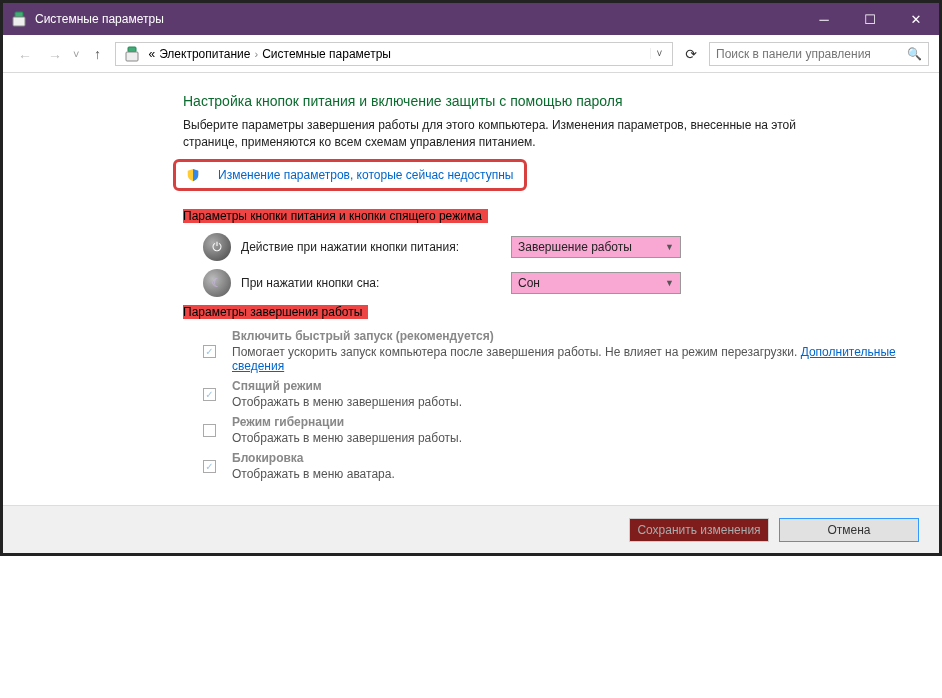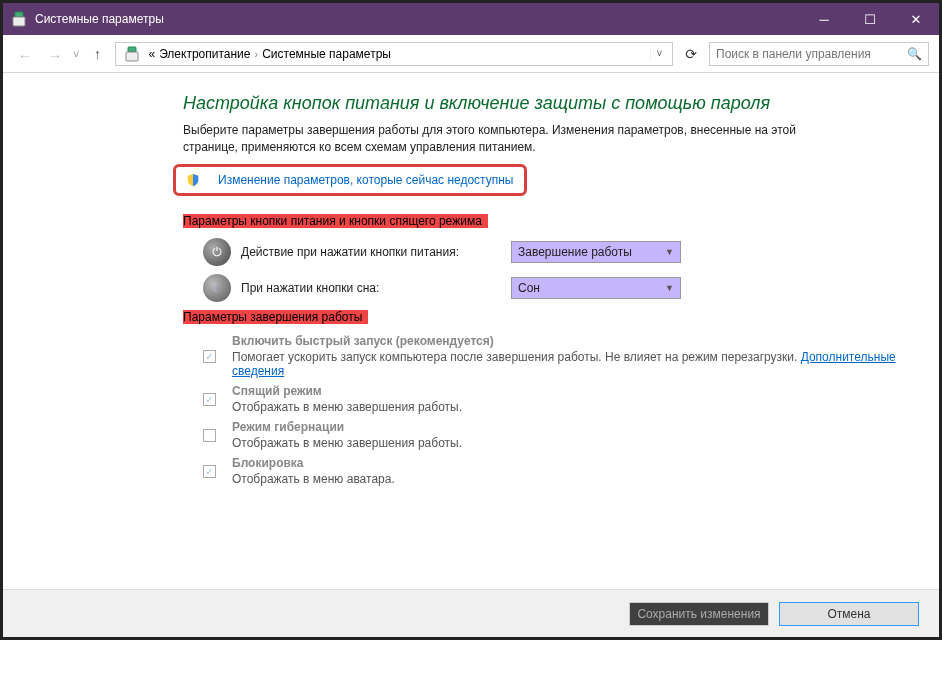--- a/index.html
+++ b/index.html
@@ -1,17 +1,17 @@
 <!DOCTYPE html>
 <html><head>
 <meta charset="utf-8">
 <style>
 * { box-sizing: border-box; margin: 0; padding: 0; }
 body { font-family: "Segoe UI", Tahoma, sans-serif; font-size: 12px; background: #fff; }
-.window { width: 942px; height: 640px; border: 3px solid #222; position: relative; background: #fff; display: flex; flex-direction: column; }
+.window { width: 942px; height: 556px; border: 3px solid #222; position: relative; background: #fff; display: flex; flex-direction: column; }
 
 .titlebar { background: #5d3a6e; height: 32px; display: flex; align-items: center; color: #fff; padding-left: 8px; }
 .titlebar .app-icon { width: 16px; height: 16px; margin-right: 8px; }
 .titlebar .title { font-size: 12px; flex: 1; }
 .titlebar .win-controls { display: flex; height: 100%; }
 .titlebar .win-controls .wc { width: 46px; height: 100%; display: flex; align-items: center; justify-content: center; color: #fff; font-size: 13px; }
 
 .navbar { height: 38px; border-bottom: 1px solid #d9d9d9; display: flex; align-items: center; padding: 0 10px; gap: 6px; }
 .nav-btn { width: 24px; height: 24px; display: flex; align-items: center; justify-content: center; color: #555; font-size: 14px; }
 .nav-btn.disabled { color: #bbb; }
@@ -20,49 +20,49 @@
 .breadcrumb { flex: 1; display: flex; align-items: center; border: 1px solid #ccc; height: 24px; padding: 0 4px; gap: 4px; }
 .bc-chev { color: #888; font-size: 11px; }
 .bc-item { color: #000; font-size: 12px; }
 .bc-dd { width: 18px; text-align: center; color: #555; font-size: 10px; border-left: 1px solid #eee; margin-left: auto; }
 .refresh { width: 24px; height: 24px; display: flex; align-items: center; justify-content: center; font-size: 14px; color: #333; }
 .search { width: 220px; height: 24px; border: 1px solid #ccc; display: flex; align-items: center; padding: 0 6px; gap: 6px; }
 .search input { border: none; flex: 1; font-size: 12px; color: #777; outline: none; }
 .search .sicon { color: #777; font-size: 12px; }
 
 .content { flex: 1; overflow: auto; padding: 20px 40px 10px 180px; }
-.heading { color: #0b6b2e; font-size: 18px; margin-bottom: 8px; font-style: italic; }
+.heading { color: #0b6b2e; font-size: 14px; margin-bottom: 8px; }
 .intro { color: #222; font-size: 12px; line-height: 1.4; margin-bottom: 0; max-width: 620px; }
 
 .highlight-box { border: 3px solid #d84040; border-radius: 6px; padding: 6px 10px; margin: 8px 0 10px -10px; display: inline-flex; align-items: center; gap: 18px; }
 .shield { width: 14px; height: 14px; }
 .link { color: #0066cc; font-size: 12px; }
 
 .section-title { color: #000; font-size: 12px; margin: 8px 0 10px 0; position: relative; }
 .section-title::after { content: ""; position: absolute; top: 50%; margin-left: 8px; right: 0; height: 1px; background: #ddd; }
 .section-title span { background: #ef4444; position: relative; z-index: 1; padding-right: 6px; }
 
 .row { display: flex; align-items: center; gap: 10px; margin: 8px 0 8px 20px; }
 .power-icon { width: 28px; height: 28px; border-radius: 50%; display: flex; align-items: center; justify-content: center; }
 .power-icon.purple { background: radial-gradient(circle at 35% 35%, #aaa, #444); color: #fff; }
 .power-icon.sleep { background: radial-gradient(circle at 35% 35%, #bbb, #555); color: #cbb6e8; }
 .row-label { width: 260px; color: #222; }
-.select { width: 170px; height: 22px; border: 1px solid #999; background: #c4b5fd; display: flex; align-items: center; justify-content: space-between; padding: 0 6px; font-size: 12px; color: #222; }
+.select { width: 170px; height: 22px; border: 1px solid #999; background: #f9a8d4; display: flex; align-items: center; justify-content: space-between; padding: 0 6px; font-size: 12px; color: #222; }
 .select .dd { font-size: 9px; color: #555; }
 
 .chk-row { display: flex; align-items: center; gap: 16px; margin: 6px 0 2px 20px; }
 .chk { width: 13px; height: 13px; border: 1px solid #aaa; background: #fff; display: flex; align-items: center; justify-content: center; font-size: 10px; color: #9ec5e6; margin-top: 2px; flex-shrink: 0; }
 .chk.checked::before { content: "✓"; }
 .chk-content .lbl { color: #888; font-weight: 600; font-size: 12px; }
 .chk-content .desc { color: #555; font-size: 12px; margin-top: 2px; }
 .chk-content .desc a { color: #0066cc; text-decoration: underline; }
 
 .footer { height: 48px; border-top: 1px solid #ddd; background: #f0f0f0; display: flex; align-items: center; justify-content: flex-end; padding: 0 20px; gap: 10px; }
 .btn { min-width: 140px; height: 24px; border: 1px solid #adadad; background: #e1e1e1; display: flex; align-items: center; justify-content: center; font-size: 12px; color: #333; }
-.btn.disabled { color: #aaa; background: #404040; border-color: #ccc; }
+.btn.disabled { color: #aaa; background: #7f1d1d; border-color: #ccc; }
 .btn.default { border-color: #3399ff; }
 </style>
 </head>
 <body>
 
 <div class="window">
 
   <div class="titlebar">
     <svg class="app-icon" viewBox="0 0 16 16">
         <rect x="4" y="1" width="8" height="5" rx="1" fill="#4a7" stroke="#285"></rect>

